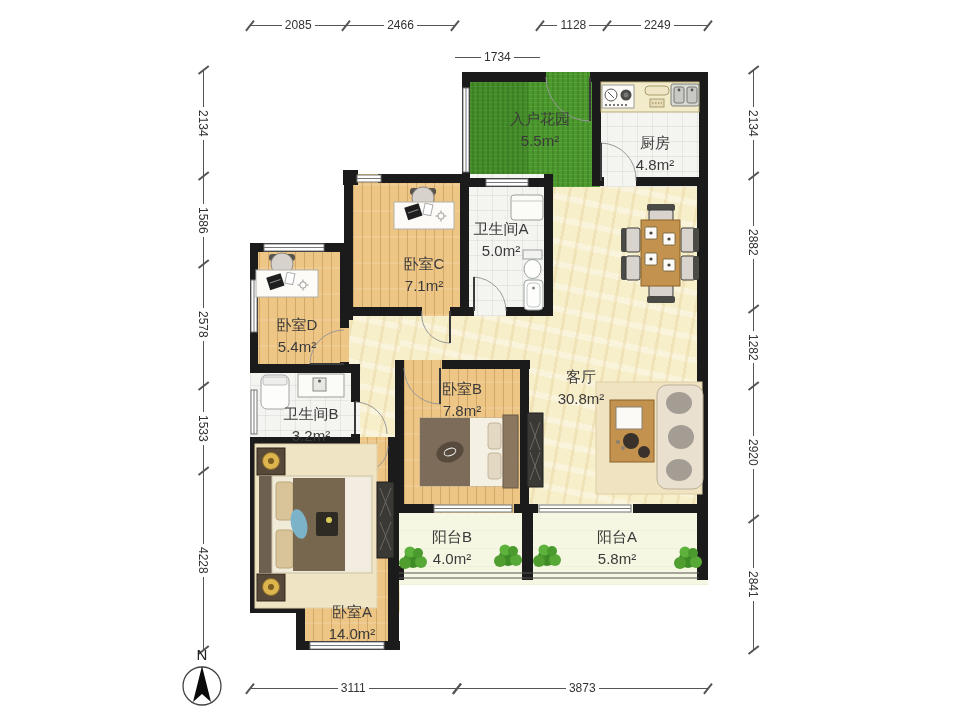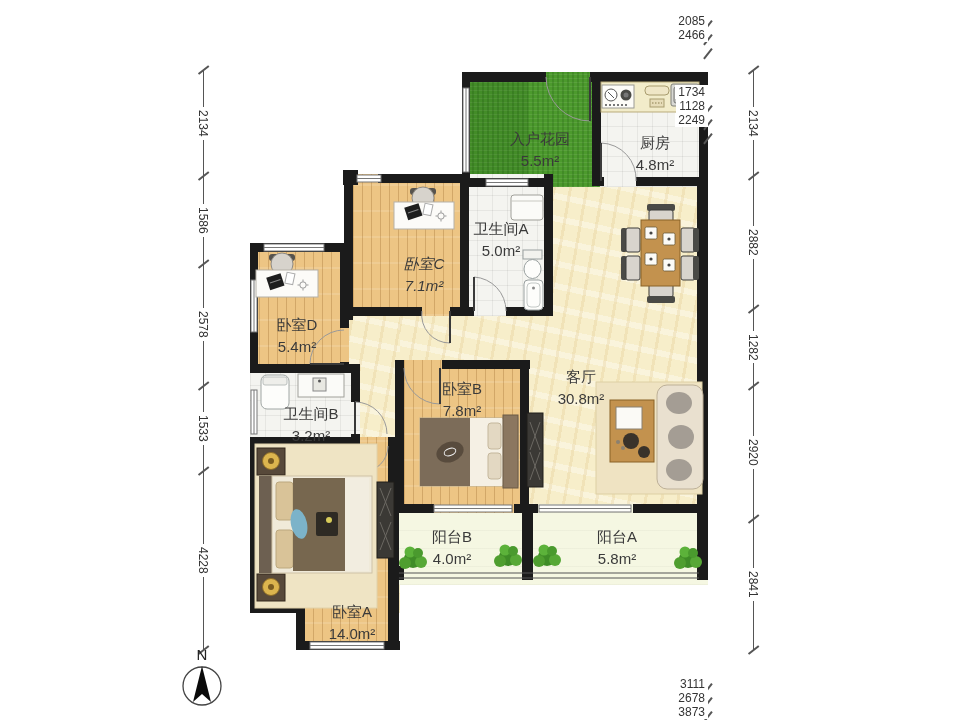--- a/index.html
+++ b/index.html
@@ -21,21 +21,21 @@
                      repeating-linear-gradient(0deg,rgba(255,255,255,.08) 0 1px,rgba(0,0,0,0) 1px 4px);}
   .f-balcony{background-color:var(--balcony,#f5f7e2);
     background-image:repeating-linear-gradient(0deg,rgba(0,0,0,.03) 0 1px,rgba(0,0,0,0) 1px 18px);}
   .f-outside{background:#ffffff;}
   #plan-svg{position:absolute;left:0;top:0;z-index:3;}
   .roomlabel{position:absolute;transform:translateX(-50%);text-align:center;
     font-size:15px;line-height:22px;color:var(--label_text,#3a3a3a);white-space:nowrap;z-index:5;}
   .compass-n{position:absolute;transform:translateX(-50%);font-size:15px;color:#222;z-index:5;}
   
   .dimrow{position:absolute;display:flex;z-index:4;}
-  .dimrow.h{flex-direction:column;height:22px;align-items:flex-end;}
+  .dimrow.h{flex-direction:row;height:22px;}
   .dimrow.v{flex-direction:column;width:22px;}
   .dimseg{position:relative;display:flex;align-items:center;justify-content:center;}
   .dimrow.h .dimseg::before{content:"";position:absolute;left:0;right:0;top:50%;height:1px;background:#555;}
   .dimrow.v .dimseg::before{content:"";position:absolute;top:0;bottom:0;left:50%;width:1px;background:#555;}
   .dimlabel{position:relative;background:#fff;padding:0 3px;font-size:12px;color:var(--dim_text,#333);z-index:1;}
   .dimrow.v .dimlabel{writing-mode:vertical-rl;padding:3px 0;}
   .dimtick{position:relative;width:0;height:0;overflow:visible;flex:0 0 0;}
   .dimtick::before{content:"";position:absolute;background:#555;}
   .dimrow.h .dimtick::before{width:1.5px;height:13px;left:-1px;top:4.5px;transform:rotate(38deg);}
   .dimrow.v .dimtick::before{height:1.5px;width:13px;top:-1px;left:4.5px;transform:rotate(-38deg);}
@@ -358,29 +358,29 @@
           <circle cx="5" cy="-6" r="5" fill="#4a9a2e"></circle>
         </g>
     </g>
 
     <g>
       <circle cx="202" cy="686" r="19" fill="#fff" stroke="#444" stroke-width="1.3"></circle>
       <path d="M202,666 L193,702 L202,694 L211,702 Z" fill="#0a0a0a"></path>
     </g>
   </svg>
 
-  <div class="roomlabel" style="left:540px;top:128px;">
+  <div class="roomlabel" style="left:540px;top:108px;">
     <div>入户花园</div>
       <div>5.5m²</div>
     </div>
   <div class="roomlabel" style="left:655px;top:132px;">
     <div>厨房</div>
       <div>4.8m²</div>
     </div>
-  <div class="roomlabel" style="left:424px;top:253px;font-style:italic;">
+  <div class="roomlabel" style="left:424px;top:253px;">
     <div>卧室C</div>
       <div>7.1m²</div>
     </div>
   <div class="roomlabel" style="left:501px;top:218px;">
     <div>卫生间A</div>
       <div>5.0m²</div>
     </div>
   <div class="roomlabel" style="left:297px;top:314px;">
     <div>卧室D</div>
       <div>5.4m²</div>
@@ -434,23 +434,20 @@
         <span class="dimlabel">2249</span>
       </div>
       <span class="dimtick"></span>
     </div>
   <div class="dimrow h" style="left:250px;top:677px;width:458px;">
       <span class="dimtick"></span>
       <div class="dimseg" style="flex-grow: 3111;">
         <span class="dimlabel">3111</span>
       </div>
       <span class="dimtick"></span>
-      <div class="dimseg" style="flex-grow: 2678;">
-        <span class="dimlabel">2678</span>
-      </div>
       <span class="dimtick"></span>
       <div class="dimseg" style="flex-grow: 3873;">
         <span class="dimlabel">3873</span>
       </div>
       <span class="dimtick"></span>
     </div>
   <div class="dimrow v" style="left:192px;top:70px;height:580px;">
       <span class="dimtick"></span>
       <div class="dimseg" style="flex-grow: 2134;">
         <span class="dimlabel">2134</span>

